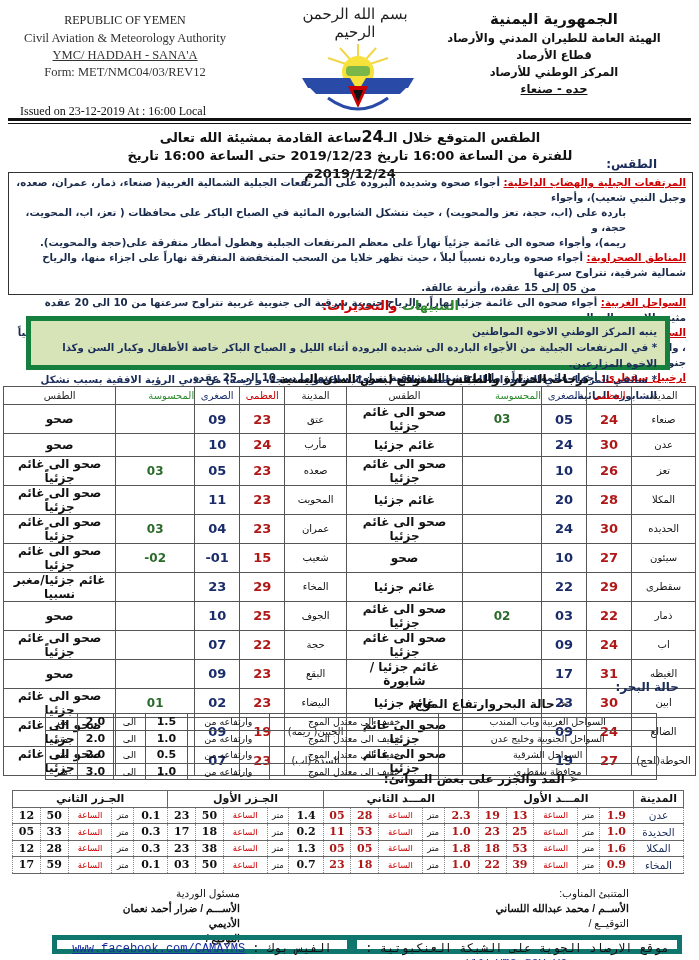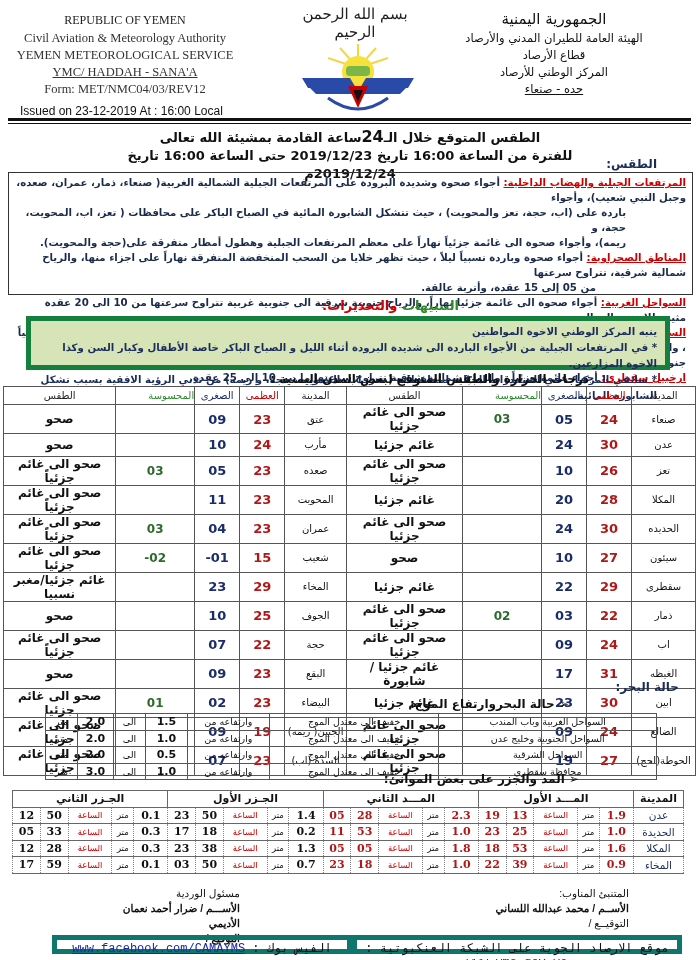--- a/index.html
+++ b/index.html
@@ -2,22 +2,22 @@
 <html><head>
 <meta charset="utf-8">
 <style>
   * { box-sizing: border-box; margin: 0; padding: 0; }
   body { width: 699px; height: 960px; background: #fff; font-family: "DejaVu Sans", sans-serif; color: #111; overflow: hidden; position: relative; }
   .abs { position: absolute; }
   .en-head { left: 0; top: 10px; width: 250px; text-align: center; font-family: "Liberation Serif", serif; color: #222; }
   .en-head .l1 { font-size: 12px; line-height: 20px; }
   .en-head .l2, .en-head .l3, .en-head .l4, .en-head .l5 { font-size: 12.5px; line-height: 17px; color: #333; }
   .en-head .l4 { text-decoration: underline; }
-  .issued { left: 20px; top: 104px; font-family: Liberation Sans, sans-serif; font-size: 12px; color: #111; }
-  .ar-head { right: 20px; top: 8px; width: 250px; text-align: center; direction: rtl; font-family: "DejaVu Sans", sans-serif; font-weight: normal; }
+  .issued { left: 20px; top: 104px; font-family: Liberation Serif, serif; font-size: 12px; color: #111; }
+  .ar-head { right: 20px; top: 8px; width: 250px; text-align: center; direction: rtl; font-family: "DejaVu Sans", sans-serif; font-weight: bold; }
   .ar-head .l1 { font-size: 15px; line-height: 22px; }
   .ar-head .l2, .ar-head .l3, .ar-head .l4, .ar-head .l5 { font-size: 11.5px; line-height: 17px; }
   .ar-head .l5 { text-decoration: underline; }
   .basmala { left: 290px; top: 5px; width: 130px; height: 28px; font-family: "DejaVu Serif", serif; font-size: 15px; text-align: center; direction: rtl; color: #222; }
   .logo { left: 298px; top: 38px; width: 120px; height: 80px; }
   .rule { left: 8px; top: 118px; width: 683px; height: 6px; border-top: 3px solid #111; border-bottom: 1px solid #111; }
   .title { left: 120px; top: 128px; width: 460px; text-align: center; direction: rtl; font-weight: bold; font-size: 13px; line-height: 18px; }
   .title .big { font-size: 16px; }
   .sec-label { direction: rtl; font-size: 12px; font-weight: bold; color: #1a2c5a; }
   .wx-box { left: 8px; top: 172px; width: 685px; height: 123px; border: 1px solid #333; direction: rtl; padding: 2px 6px; font-size: 10.2px; line-height: 15px; font-weight: bold; color: #1a2a4a; }
@@ -62,21 +62,20 @@
   .link-box a { color: #1a2ca0; text-decoration: underline; }
   .lb-left { left: 52px; top: 935px; width: 300px; }
   .lb-right { left: 352px; top: 935px; width: 330px; }
 </style>
 </head>
 <body>
 
 <div class="abs en-head">
   <div class="l1">REPUBLIC OF YEMEN</div>
   <div class="l2">Civil Aviation &amp; Meteorology Authority</div>
-  <div class="l3">YEMEN METEOROLOGICAL SERVICE</div>
   <div class="l4">YMC/ HADDAH - SANA'A</div>
   <div class="l5">Form: MET/NMC04/03/REV12</div>
 </div>
 <div class="abs issued">Issued on  23-12-2019  At : 16:00  Local</div>
 
 <div class="abs basmala">بسم الله الرحمن الرحيم</div>
 <div class="abs logo">
   <svg width="120" height="80" viewBox="0 0 120 80">
     <g stroke="#f2d64a" stroke-width="2">
       <line x1="60" y1="30" x2="60" y2="6"></line>

